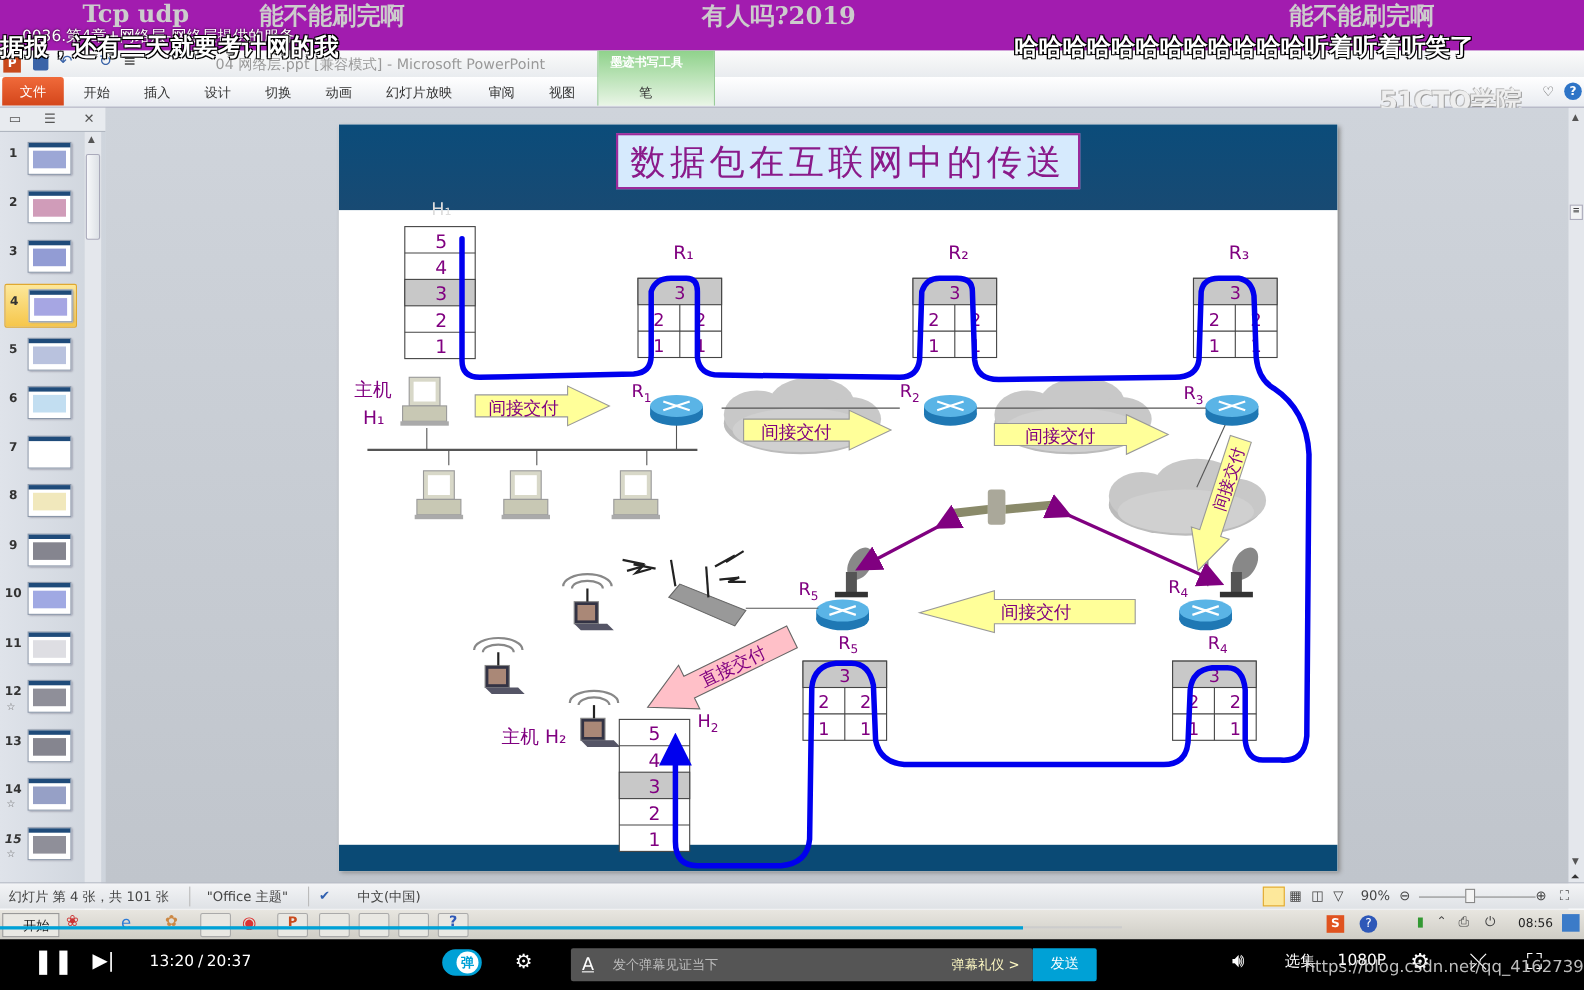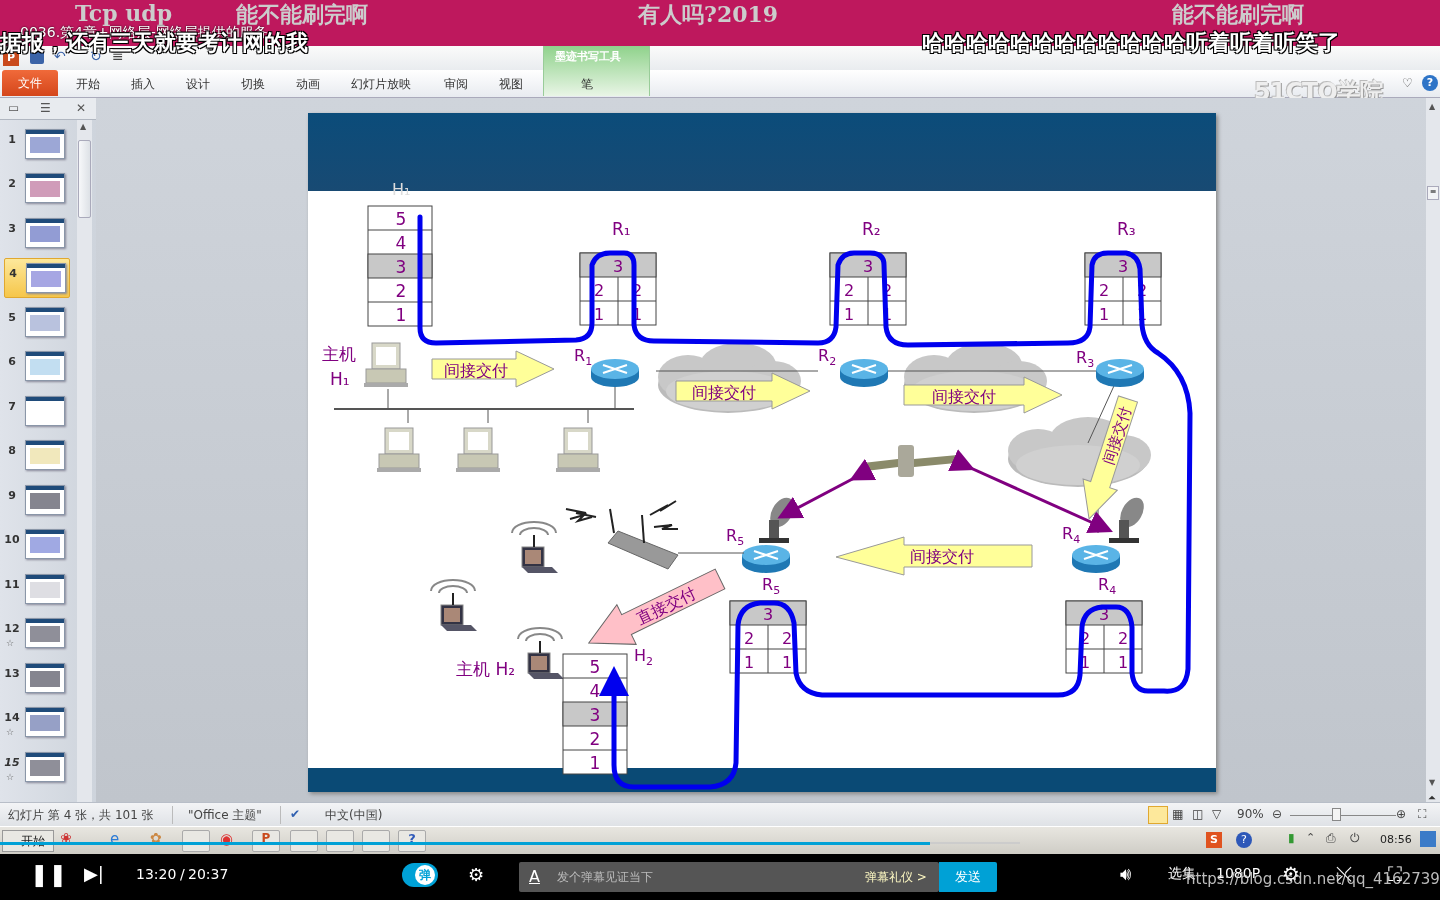--- a/index.html
+++ b/index.html
@@ -1,19 +1,19 @@
 <!DOCTYPE html>
 <html><head>
 <meta charset="utf-8">
 <style>
 *{box-sizing:border-box;margin:0;padding:0}
 body{width:1440px;height:900px;overflow:hidden;background:#000;font-family:"DejaVu Sans","Liberation Sans",sans-serif;position:relative}
 .abs{position:absolute}
 
-#topbar{left:0;top:0;width:1440px;height:62px;background:#be185d}
+#topbar{left:0;top:0;width:1440px;height:62px;background:#a21caf}
 .danmaku{position:absolute;font-family:"DejaVu Serif",serif;font-weight:bold;color:#ccc;font-size:22px;white-space:nowrap}
 .danmaku.w{color:#fff;text-shadow:-1px -1px 0 #000,1px -1px 0 #000,-1px 1px 0 #000,1px 1px 0 #000}
 .vtitle{position:absolute;left:20px;top:24px;color:#fff;font-size:14px;text-shadow:0 0 2px #000;z-index:5}
 
 #ppt{left:0;top:46px;width:1440px;height:808px;background:#d5dbe3}
 #qat{left:0;top:0;width:1440px;height:24px;background:linear-gradient(#fbfbfb,#e9ecef);}
 #wtitle{left:196px;top:4px;font-size:13px;color:#999}
 #drawtools{left:543px;top:0;width:107px;height:50px;background:linear-gradient(#8fd28b,#e9f5e6);border-left:1px solid #9c9;border-right:1px solid #9c9}
 #drawtools .lbl{position:absolute;left:0;top:3px;width:88px;text-align:center;font-size:11px;color:#fff;font-weight:bold}
 #ribbon{left:0;top:24px;width:1440px;height:28px;background:linear-gradient(#fff,#e8ebf0);border-bottom:1px solid #aab}
@@ -75,20 +75,21 @@
 </div>
 <div class="vtitle">0036.第4章+网络层-网络层提供的服务</div>
 
 <div id="ppt" class="abs">
   <div id="qat" class="abs">
     <span class="abs" style="left:3px;top:4px;width:16px;height:16px;background:#c94a1d;color:#fff;font-size:11px;text-align:center;line-height:16px;font-weight:bold">P</span>
     <span class="abs" style="left:30px;top:4px;width:14px;height:14px;background:#3b64a8;border-radius:2px"></span>
     <span class="abs" style="left:54px;top:2px;font-size:14px;color:#3b64a8">↶</span>
     <span class="abs" style="left:90px;top:2px;font-size:14px;color:#3b64a8">↻</span>
     <span class="abs" style="left:112px;top:2px;font-size:14px;color:#444">≡</span>
+    <span id="wtitle" class="abs">04 网络层.ppt [兼容模式] - Microsoft PowerPoint</span>
   </div>
   <div id="ribbon" class="abs">
     <span class="tab" style="left:76px">开始</span>
     <span class="tab" style="left:131px">插入</span>
     <span class="tab" style="left:186px">设计</span>
     <span class="tab" style="left:241px">切换</span>
     <span class="tab" style="left:296px">动画</span>
     <span class="tab" style="left:351px">幻灯片放映</span>
     <span class="tab" style="left:444px">审阅</span>
     <span class="tab" style="left:499px">视图</span>
@@ -230,20 +231,21 @@
     <span class="abs" style="left:3px;top:4px;font-size:8px;color:#555">▲</span>
     <span class="abs" style="left:1px;top:88px;width:12px;height:14px;border:1px solid #aab;background:#f2f3f5;font-size:8px;text-align:center">≡</span>
     <span class="abs" style="left:3px;top:680px;font-size:8px;color:#555">▼</span>
     <span class="abs" style="left:2px;top:694px;font-size:10px;color:#333">⏶</span>
     <span class="abs" style="left:2px;top:708px;font-size:10px;color:#333">⏷</span>
   </div>
 </div>
 
 <div id="slide" class="abs">
   <div id="slidehd" class="abs"></div>
+  <div id="slidetitle" class="abs">数据包在互联网中的传送</div>
   <div id="slideft" class="abs"></div>
 
   <svg class="abs" style="left:0;top:0" width="908" height="679">
     <defs>
       <marker id="ah" markerWidth="8" markerHeight="8" refX="4" refY="4" orient="auto">
           <path d="M0,0 L8,4 L0,8 z" fill="#800080"></path>
         </marker>
       <marker id="ahb" markerWidth="6" markerHeight="6" refX="3" refY="3" orient="auto">
           <path d="M0,0 L6,3 L0,6 z" fill="#0000ee"></path>
         </marker>

